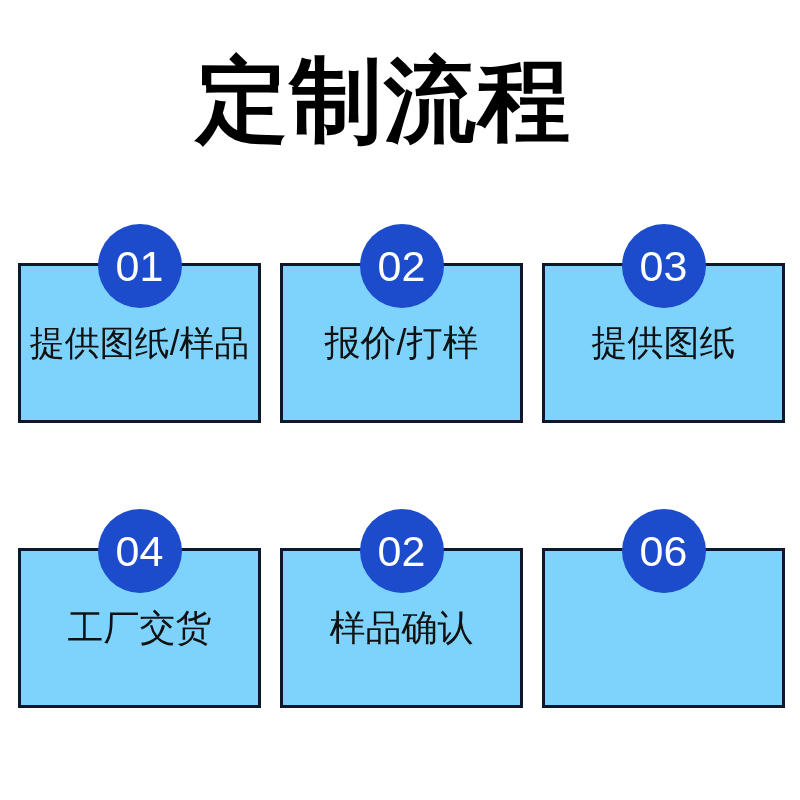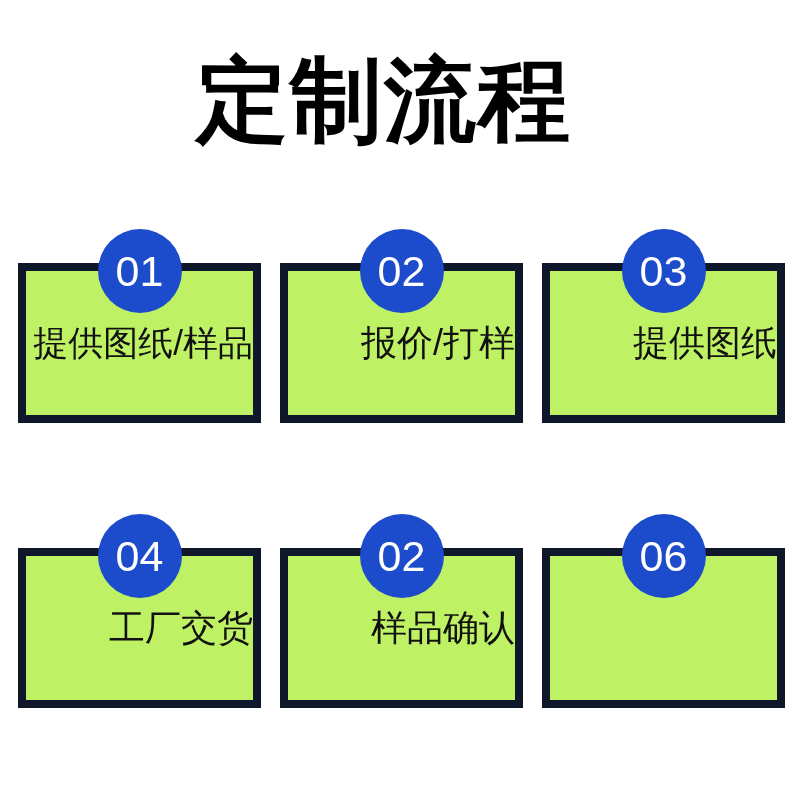--- a/index.html
+++ b/index.html
@@ -48,25 +48,25 @@
     display: grid;
     grid-template-columns: 243px 243px 243px;
     grid-template-rows: 160px 160px;
     column-gap: 19px;
     row-gap: 125px;
   }
 
   .step-card {
     position: relative;
     box-sizing: border-box;
-    border: 8px solid #0f172a;
-    background: #bef264;
+    border: 3px solid #0f172a;
+    background: #7dd3fc;
     display: flex;
     align-items: center;
-    justify-content: flex-end;
+    justify-content: center;
   }
 
   .step-badge {
     position: absolute;
     left: 50%;
     top: 0;
     transform: translate(-50%, -50%);
     width: 84px;
     height: 84px;
     border-radius: 50%;

